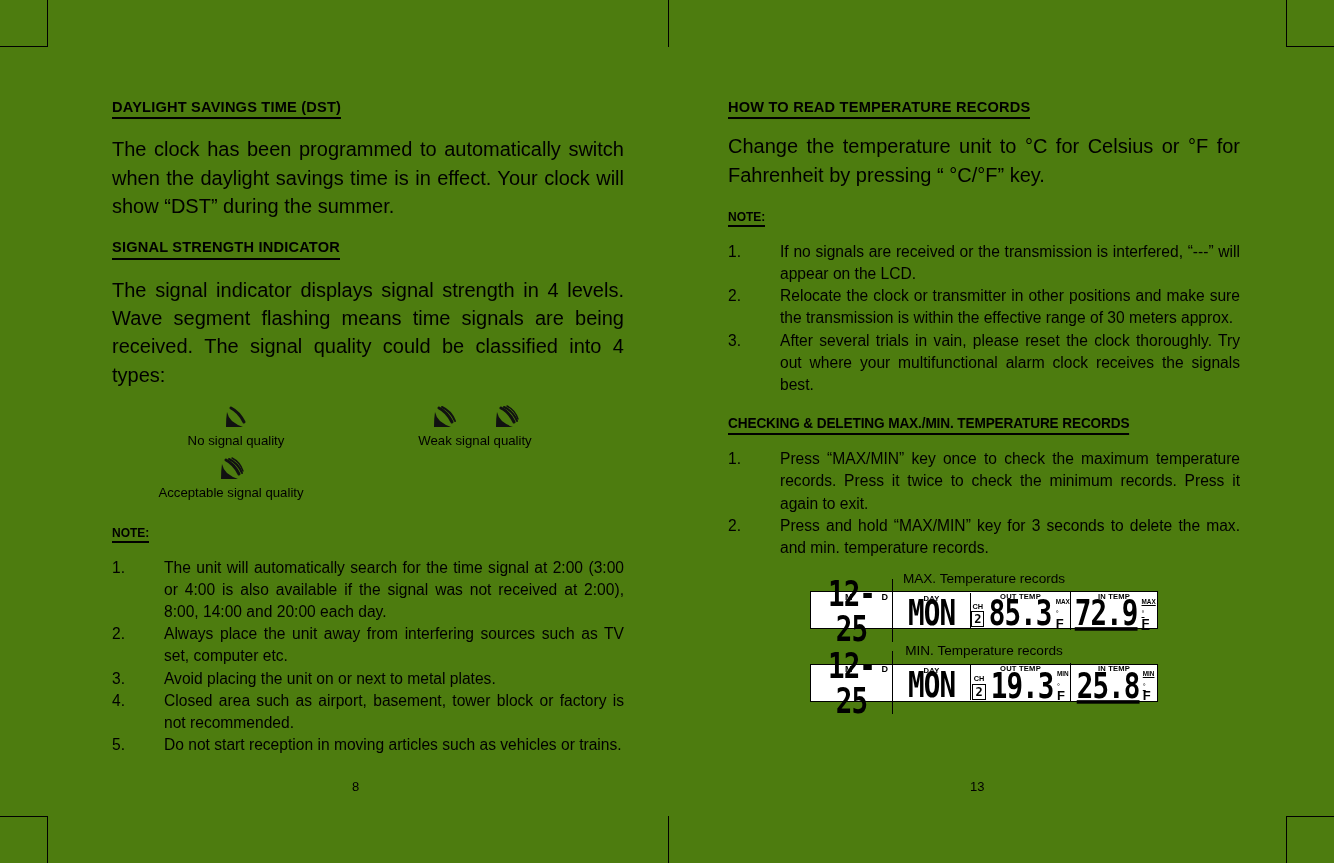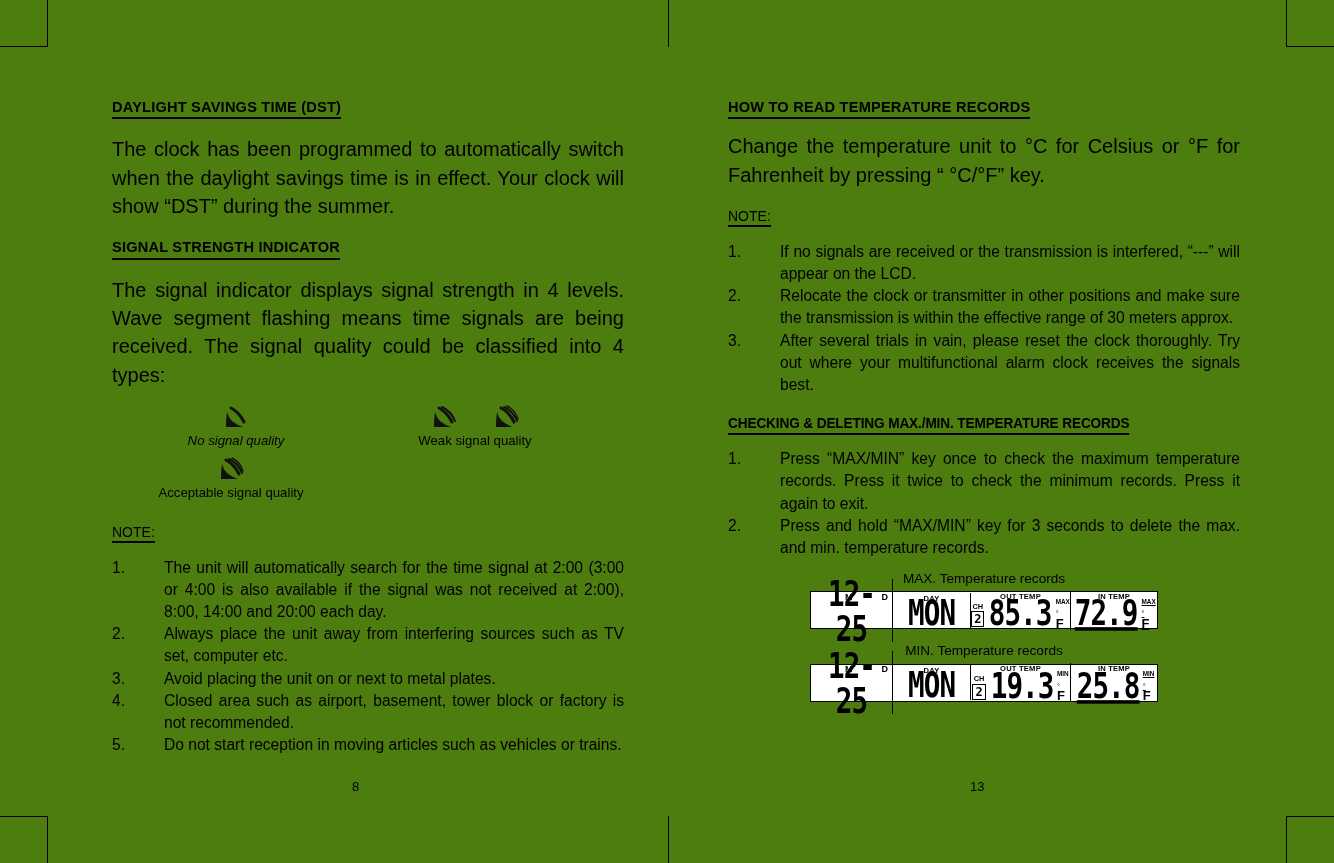--- a/index.html
+++ b/index.html
@@ -54,22 +54,22 @@
   p.body {
     font-size: 20px;
     line-height: 1.42;
     margin: 0 0 18px 0;
     text-align: justify;
     text-justify: inter-word;
   }
   p.body.last { margin-bottom: 0; }
 
   h3.note {
-    font-size: 14px;
-    font-weight: normal;
+    font-size: 12px;
+    font-weight: bold;
     margin: 0 0 14px 0;
     display: inline-block;
     border-bottom: 2px solid #000;
     padding-bottom: 1px;
   }
 
   ol.numlist {
     list-style: none;
     margin: 0;
     padding: 0;
@@ -110,21 +110,21 @@
     align-items: flex-end;
     gap: 36px;
     height: 28px;
     margin-bottom: 2px;
   }
   .sig-label {
     font-size: 13.2px;
     line-height: 1.2;
     white-space: nowrap;
   }
-  .sig-cell-a { width: 248px; font-style: italic; }
+  .sig-cell-a { width: 248px; }
   .sig-cell-b { width: 230px; }
   .sig-cell-c { width: 250px; margin-left: -6px; }
   .sig-cell-d { width: 230px; }
 
   
   .lcd-block { margin-top: 12px; text-align: center; }
   .lcd-caption {
     font-size: 13.6px;
     margin-bottom: 4px;
     line-height: 1.2;

